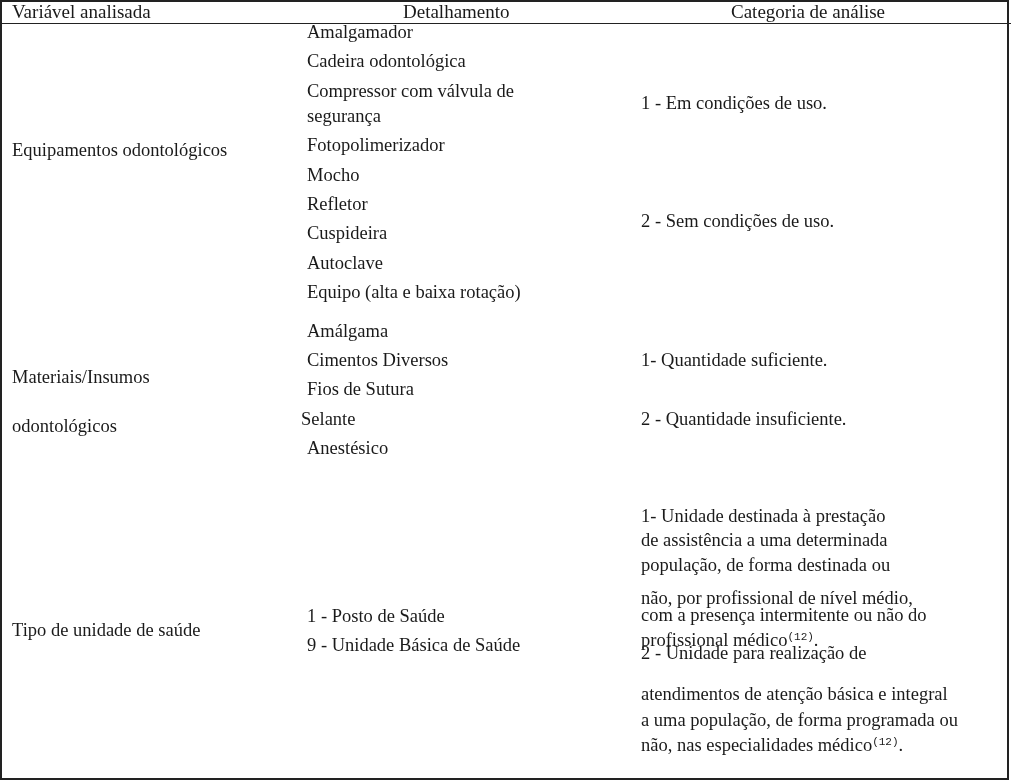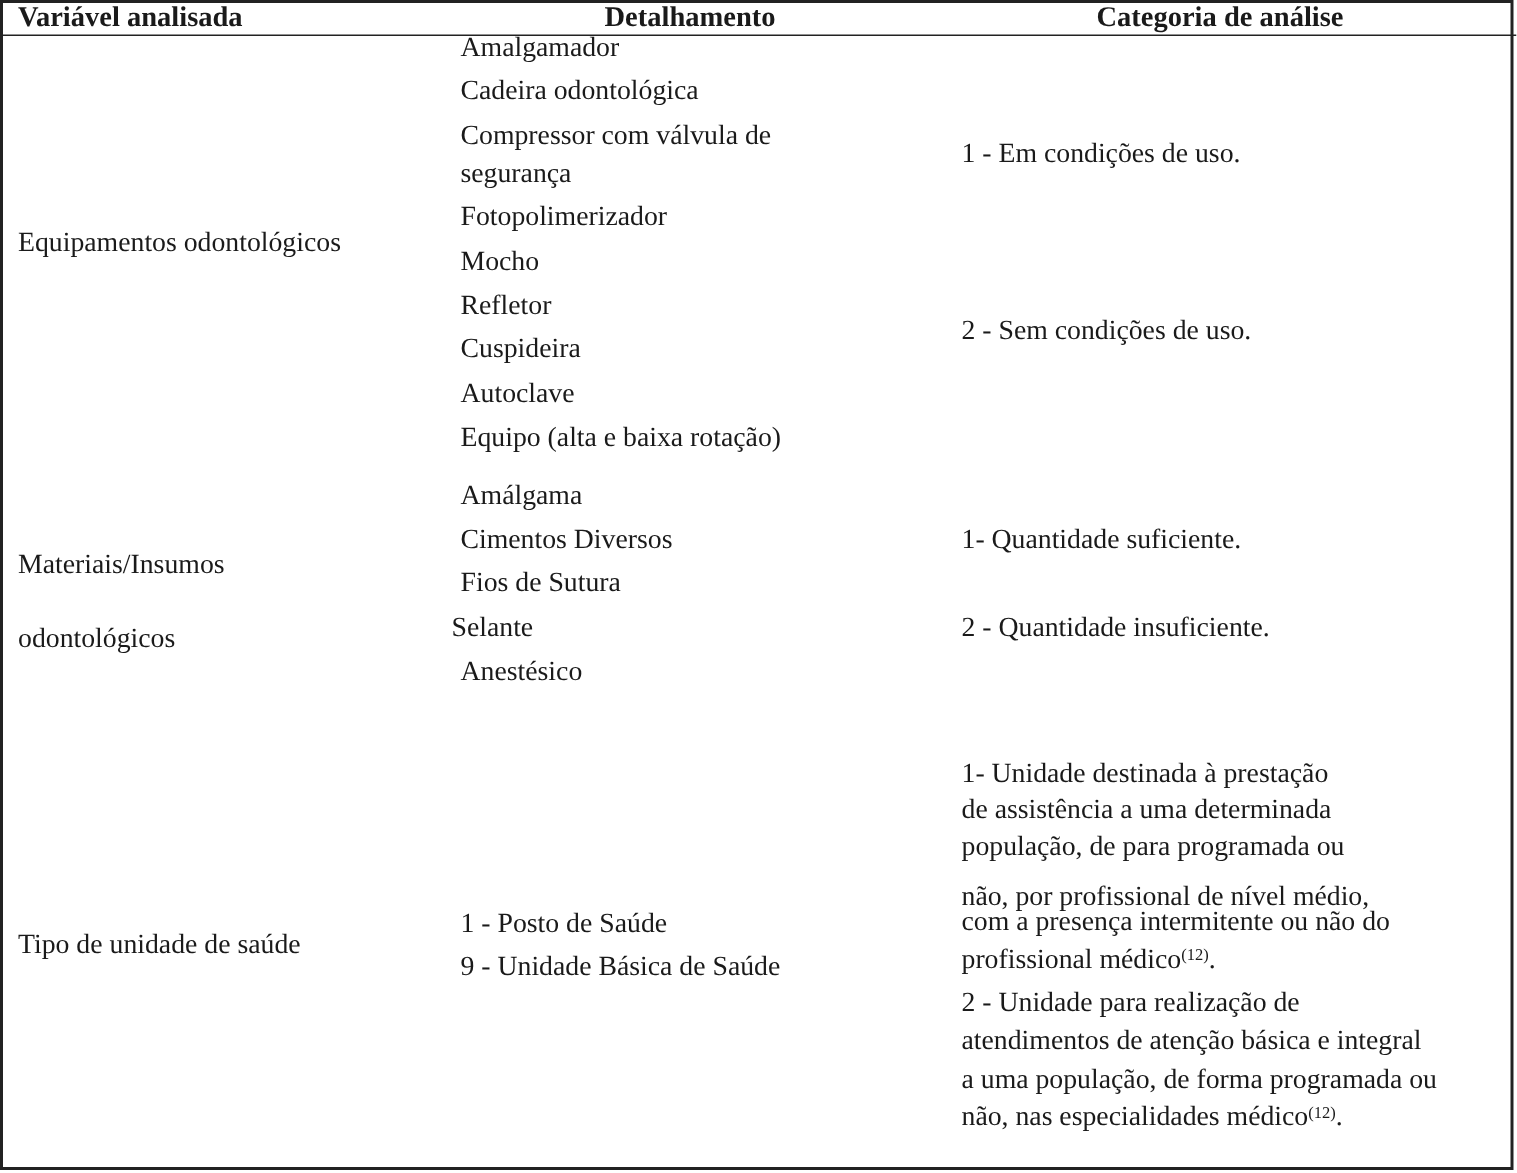--- a/index.html
+++ b/index.html
@@ -2,34 +2,34 @@
 <html><head>
 <meta charset="utf-8">
 <style>
   html, body { margin:0; padding:0; background:#fff; }
   body { width:1011px; height:782px; position:relative; overflow:hidden;
          font-family:"Liberation Serif","DejaVu Serif",serif; color:#1a1a1a; }
   .frame { position:absolute; left:0; top:0; width:1009px; height:780px;
            border-left:2px solid #222; border-right:2px solid #222; border-top:2px solid #222; border-bottom:2px solid #222; box-sizing:border-box; }
   .hdr-line { position:absolute; left:0; top:23px; width:1011px; height:1px; background:#222; }
   .t { position:absolute; font-size:18.5px; line-height:20px; white-space:nowrap; }
-  .h { position:absolute; top:2px; font-size:19px; line-height:20px; font-weight:bold; white-space:nowrap; }
-  sup { font-size:11px; vertical-align:top; position:relative; top:-3px; }
+  .h { position:absolute; top:2px; font-size:19px; line-height:20px; font-weight:normal; white-space:nowrap; }
+  sup { font-size:11px; vertical-align:top; position:relative; top:-3px;font-family:Liberation Mono, monospace; }
 </style>
 </head>
 <body>
 
 <div class="frame"></div>
 <div class="hdr-line"></div>
 
 <div class="h" style="left:12px">Variável analisada</div>
 <div class="h" style="left:403px">Detalhamento</div>
 <div class="h" style="left:731px">Categoria de análise</div>
 
-<div class="t" style="left:12px;top:152px">Equipamentos odontológicos</div>
+<div class="t" style="left:12px;top:140px">Equipamentos odontológicos</div>
 <div class="t" style="left:307px;top:22px">Amalgamador</div>
 <div class="t" style="left:307px;top:51px">Cadeira odontológica</div>
 <div class="t" style="left:307px;top:81px">Compressor com válvula de</div>
 <div class="t" style="left:307px;top:106px">segurança</div>
 <div class="t" style="left:307px;top:135px">Fotopolimerizador</div>
 <div class="t" style="left:307px;top:165px">Mocho</div>
 <div class="t" style="left:307px;top:194px">Refletor</div>
 <div class="t" style="left:307px;top:223px">Cuspideira</div>
 <div class="t" style="left:307px;top:253px">Autoclave</div>
 <div class="t" style="left:307px;top:282px">Equipo (alta e baixa rotação)</div>
@@ -45,21 +45,21 @@
 <div class="t" style="left:307px;top:438px">Anestésico</div>
 <div class="t" style="left:641px;top:350px">1- Quantidade suficiente.</div>
 <div class="t" style="left:641px;top:409px">2 - Quantidade insuficiente.</div>
 
 <div class="t" style="left:12px;top:620px">Tipo de unidade de saúde</div>
 <div class="t" style="left:307px;top:606px">1 - Posto de Saúde</div>
 <div class="t" style="left:307px;top:635px">9 - Unidade Básica de Saúde</div>
 
 <div class="t" style="left:641px;top:506px">1- Unidade destinada à prestação</div>
 <div class="t" style="left:641px;top:530px">de assistência a uma determinada</div>
-<div class="t" style="left:641px;top:555px">população, de para programada ou</div>
+<div class="t" style="left:641px;top:555px">população, de forma destinada ou</div>
 <div class="t" style="left:641px;top:588px">não, por profissional de nível médio,</div>
 <div class="t" style="left:641px;top:605px">com a presença intermitente ou não do</div>
 <div class="t" style="left:641px;top:630px"><span>profissional médico</span><sup>(12)</sup><span>.</span></div>
 
-<div class="t" style="left:641px;top:659px">2 - Unidade para realização de</div>
+<div class="t" style="left:641px;top:643px">2 - Unidade para realização de</div>
 <div class="t" style="left:641px;top:684px">atendimentos de atenção básica e integral</div>
 <div class="t" style="left:641px;top:710px">a uma população, de forma programada ou</div>
 <div class="t" style="left:641px;top:735px"><span>não, nas especialidades médico</span><sup>(12)</sup><span>.</span></div>
 
 </body></html>

